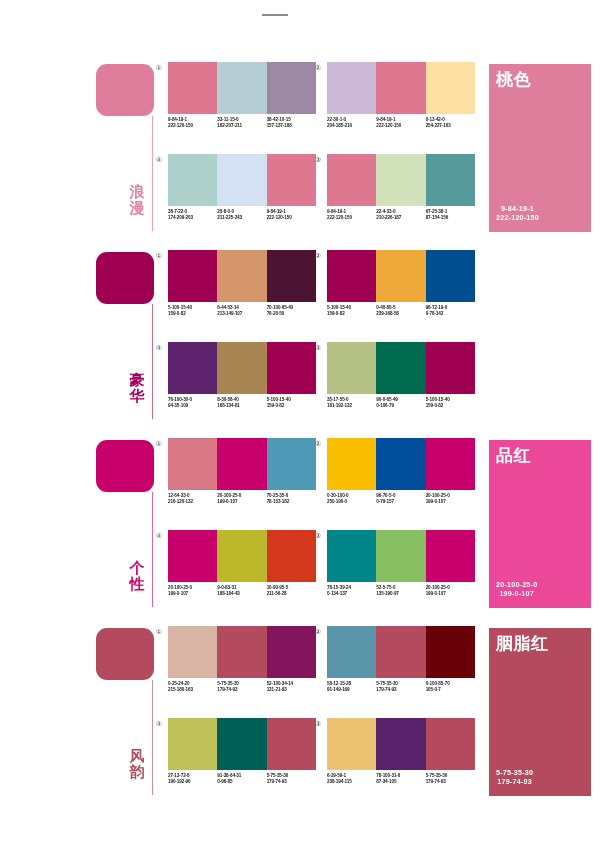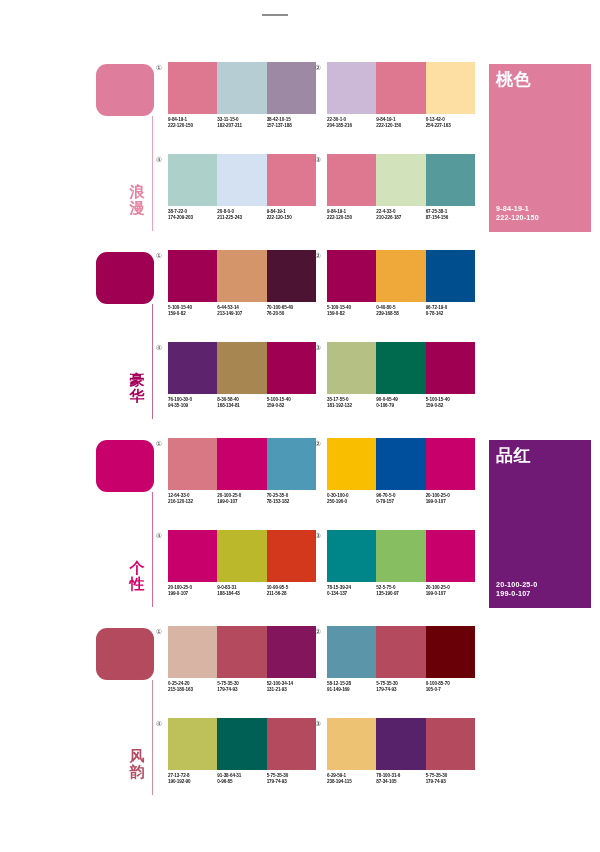--- a/index.html
+++ b/index.html
@@ -54,21 +54,21 @@
 
   .codes{position:absolute;left:4px;top:55px;width:152px;display:flex;}
   .code-col{width:49.33px;}
   .code-line{
     font-size:4.6px;line-height:6.2px;font-weight:bold;color:#1a1a1a;
     white-space:nowrap;letter-spacing:-0.1px;
   }
 
   
   .feature{
-    position:absolute;left:489px;top:2px;width:102px;height:168px;
+    position:absolute;left:489px;top:2px;width:102px;height:168px;text-align:center;
   }
   .feature-title{
     position:absolute;left:7px;top:6px;
     font-size:17px;font-weight:bold;color:#ffffff;line-height:19px;
     letter-spacing:0.5px;white-space:nowrap;
   }
   .feature-codes{position:absolute;left:7px;bottom:9px;}
   .feature-code-line{
     font-size:7.2px;line-height:9.6px;font-weight:bold;color:#ffffff;
     letter-spacing:0.2px;white-space:nowrap;
@@ -375,21 +375,21 @@
                 <div class="code-line">52-5-75-0</div>
                 <div class="code-line">135-190-97</div>
               </div>
               <div class="code-col">
                 <div class="code-line">20-100-25-0</div>
                 <div class="code-line">199-0-107</div>
               </div>
             </div>
           </div>
         </div>
-        <div class="feature" style="background: #701a75;">
+        <div class="feature" style="background: #ec4899;">
           <div class="feature-title">品红</div>
           <div class="feature-codes">
             <div class="feature-code-line">20-100-25-0</div>
             <div class="feature-code-line">199-0-107</div>
           </div>
         </div>
       </div>
       <div class="section sec-3">
         <div class="key-swatch" style="background: rgb(179, 74, 93);"></div>
         <div class="spine" style="background: rgb(207, 143, 160);"></div>
@@ -480,16 +480,23 @@
                 <div class="code-line">78-100-31-6</div>
                 <div class="code-line">87-34-105</div>
               </div>
               <div class="code-col">
                 <div class="code-line">5-75-35-30</div>
                 <div class="code-line">179-74-93</div>
               </div>
             </div>
           </div>
         </div>
+        <div class="feature" style="background: rgb(179, 74, 93);">
+          <div class="feature-title">胭脂红</div>
+          <div class="feature-codes">
+            <div class="feature-code-line">5-75-35-30</div>
+            <div class="feature-code-line">179-74-93</div>
+          </div>
+        </div>
       </div>
     </div>
 
 </div>
 
 </body></html>

